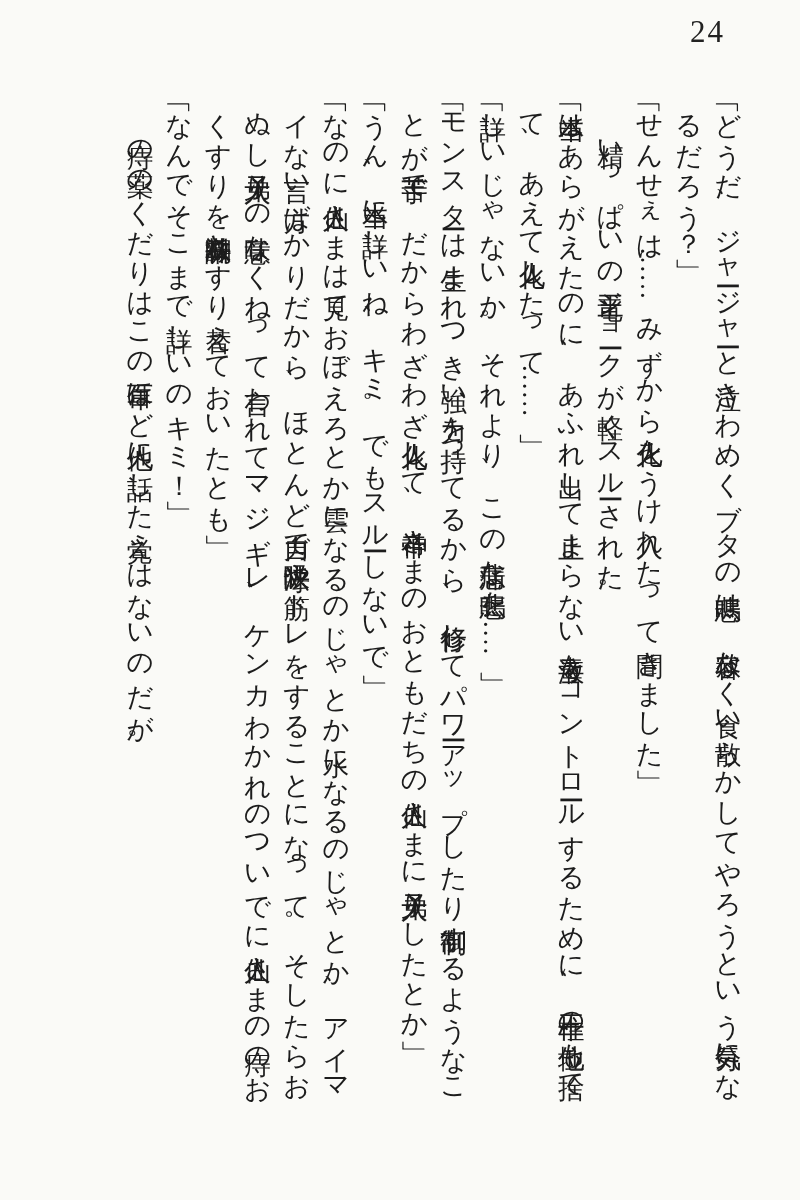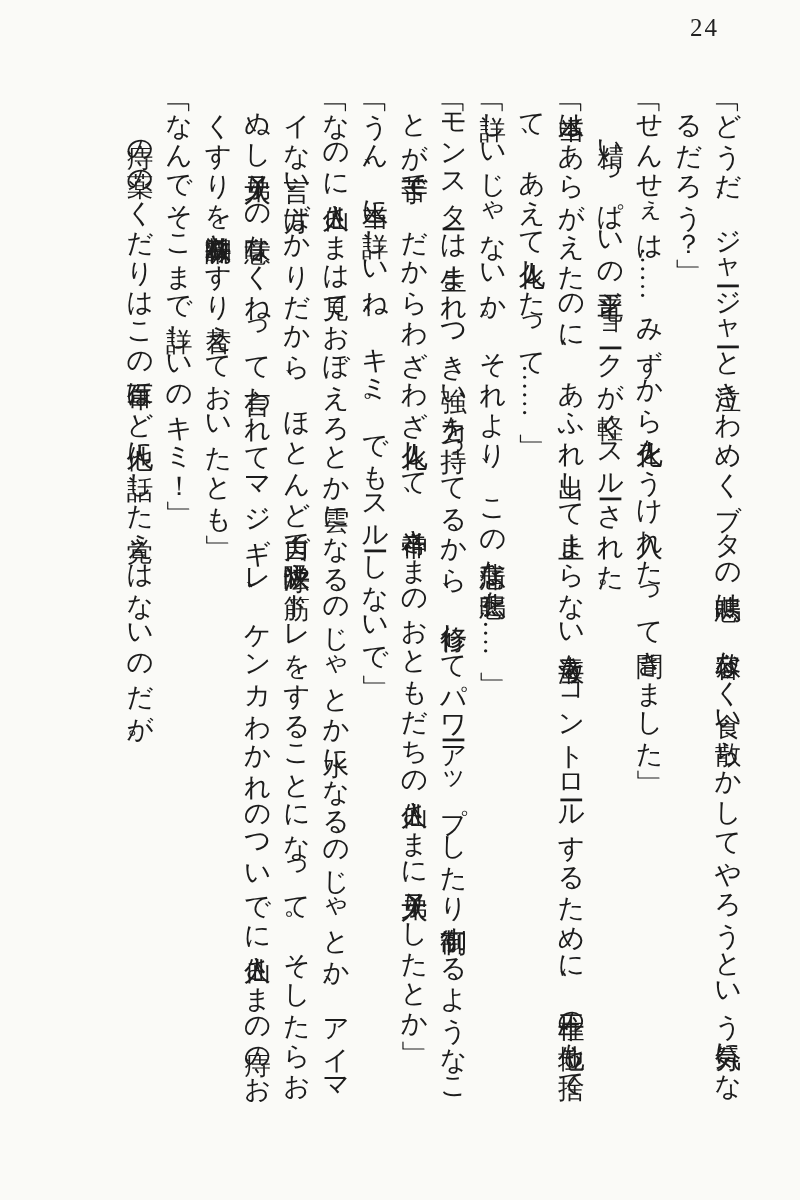--- a/index.html
+++ b/index.html
@@ -21,21 +21,21 @@
   }
   .page {
     position: relative;
     width: 800px;
     height: 1200px;
   }
   .page-number {
     position: absolute;
     top: 14px;
     left: 690px;
-    font-size: 25px;
+    font-size: 31px;
     letter-spacing: 2px;
     color: #222;
   }
   .text-block {
     position: absolute;
     top: 95px;
     right: 53px;
     width: 684px;
     height: 1020px;
     writing-mode: vertical-rl;

